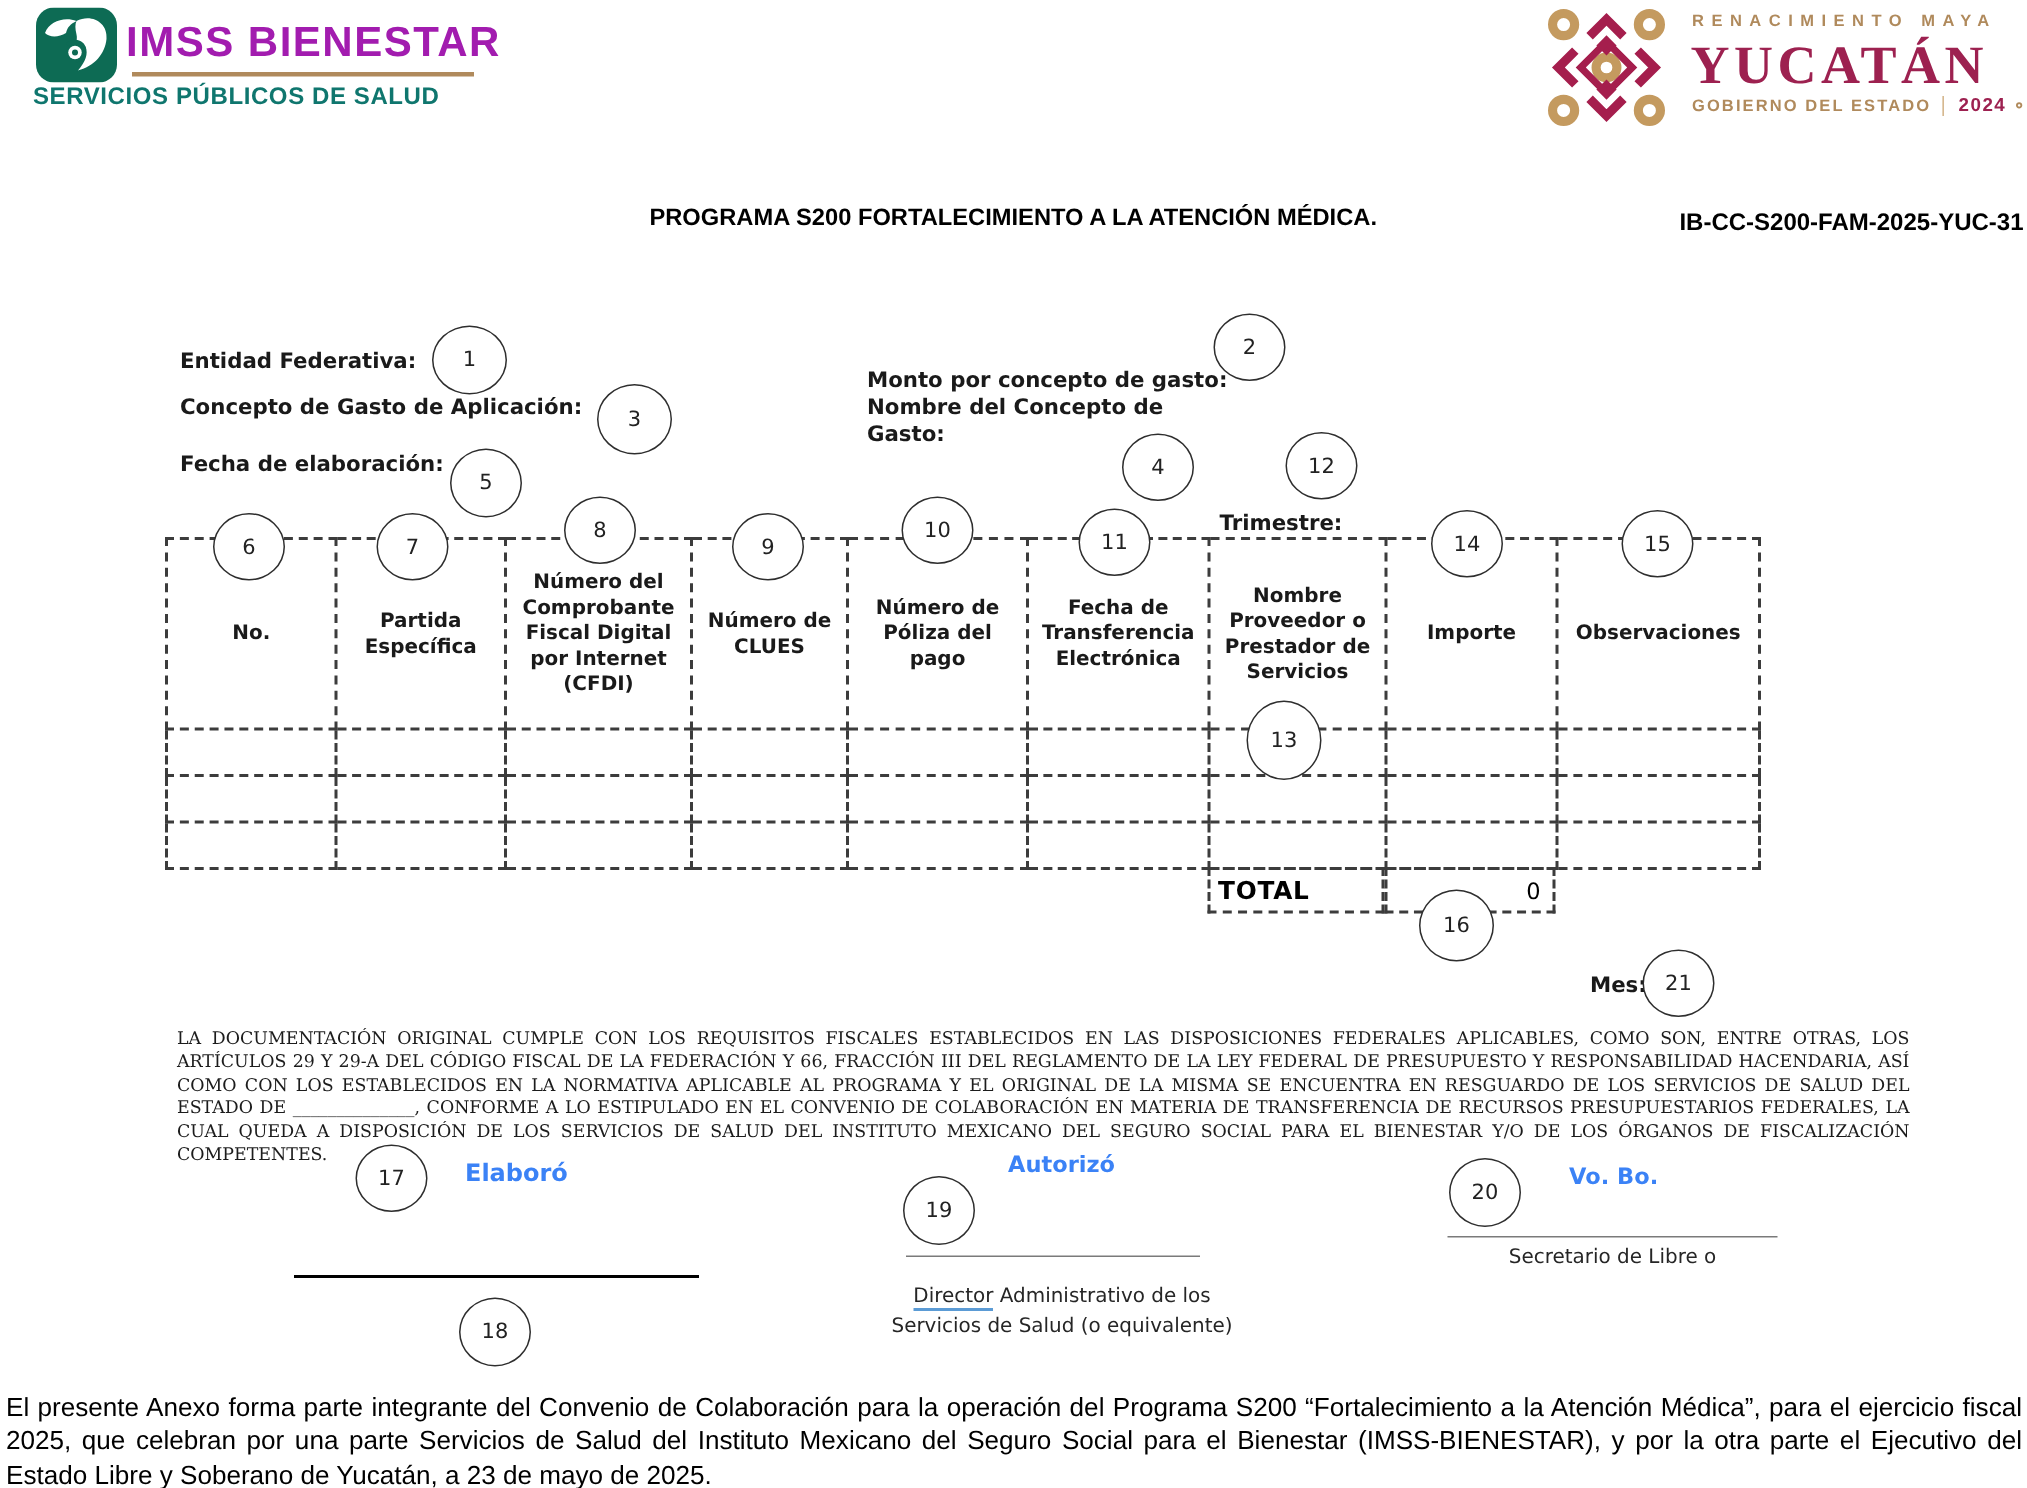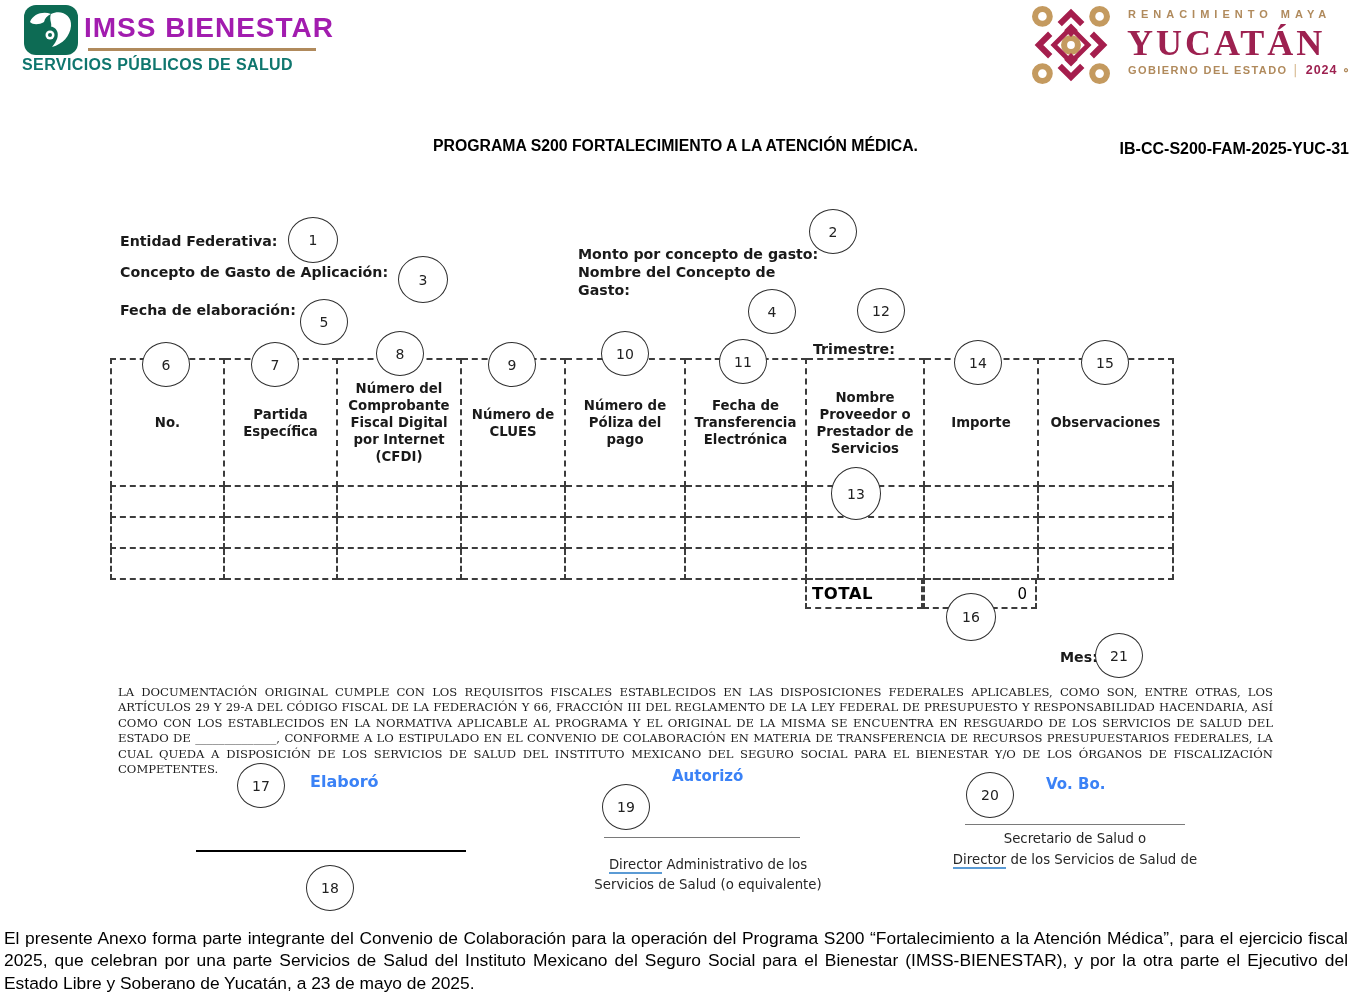--- a/index.html
+++ b/index.html
@@ -227,17 +227,16 @@
 <div class="sig-title" style="left:672px; top:767px; font-size:15px;">Autorizó</div>
 <div class="sig-line" style="left:604px; top:837px; width:196px; border-top:1.5px solid #7a7a7a;"></div>
 <div class="sig-text" style="left:592px; top:855px; width:232px;">
   <div><span class="blue-underline">Director</span><span> Administrativo de los</span></div>
   <div>Servicios de Salud (o equivalente)</div>
 </div>
 
 <div class="sig-title" style="left:1046px; top:775px; font-size:15px;">Vo. Bo.</div>
 <div class="sig-line" style="left:965px; top:824px; width:220px; border-top:1.5px solid #7a7a7a;"></div>
 <div class="sig-text" style="left:944px; top:828px; width:262px; line-height:21px;">
-  <div>Secretario de Salud o</div>
-  <div><span class="blue-underline">Director</span><span> de los Servicios de Salud de</span></div>
+  <div>Secretario de Libre o</div>
 </div>
 
 <div class="footer">El presente Anexo forma parte integrante del Convenio de Colaboración para la operación del Programa S200 “Fortalecimiento a la Atención Médica”, para el ejercicio fiscal 2025, que celebran por una parte Servicios de Salud del Instituto Mexicano del Seguro Social para el Bienestar (IMSS-BIENESTAR), y por la otra parte el Ejecutivo del Estado Libre y Soberano de Yucatán, a 23 de mayo de 2025.</div>
 
 </body></html>

